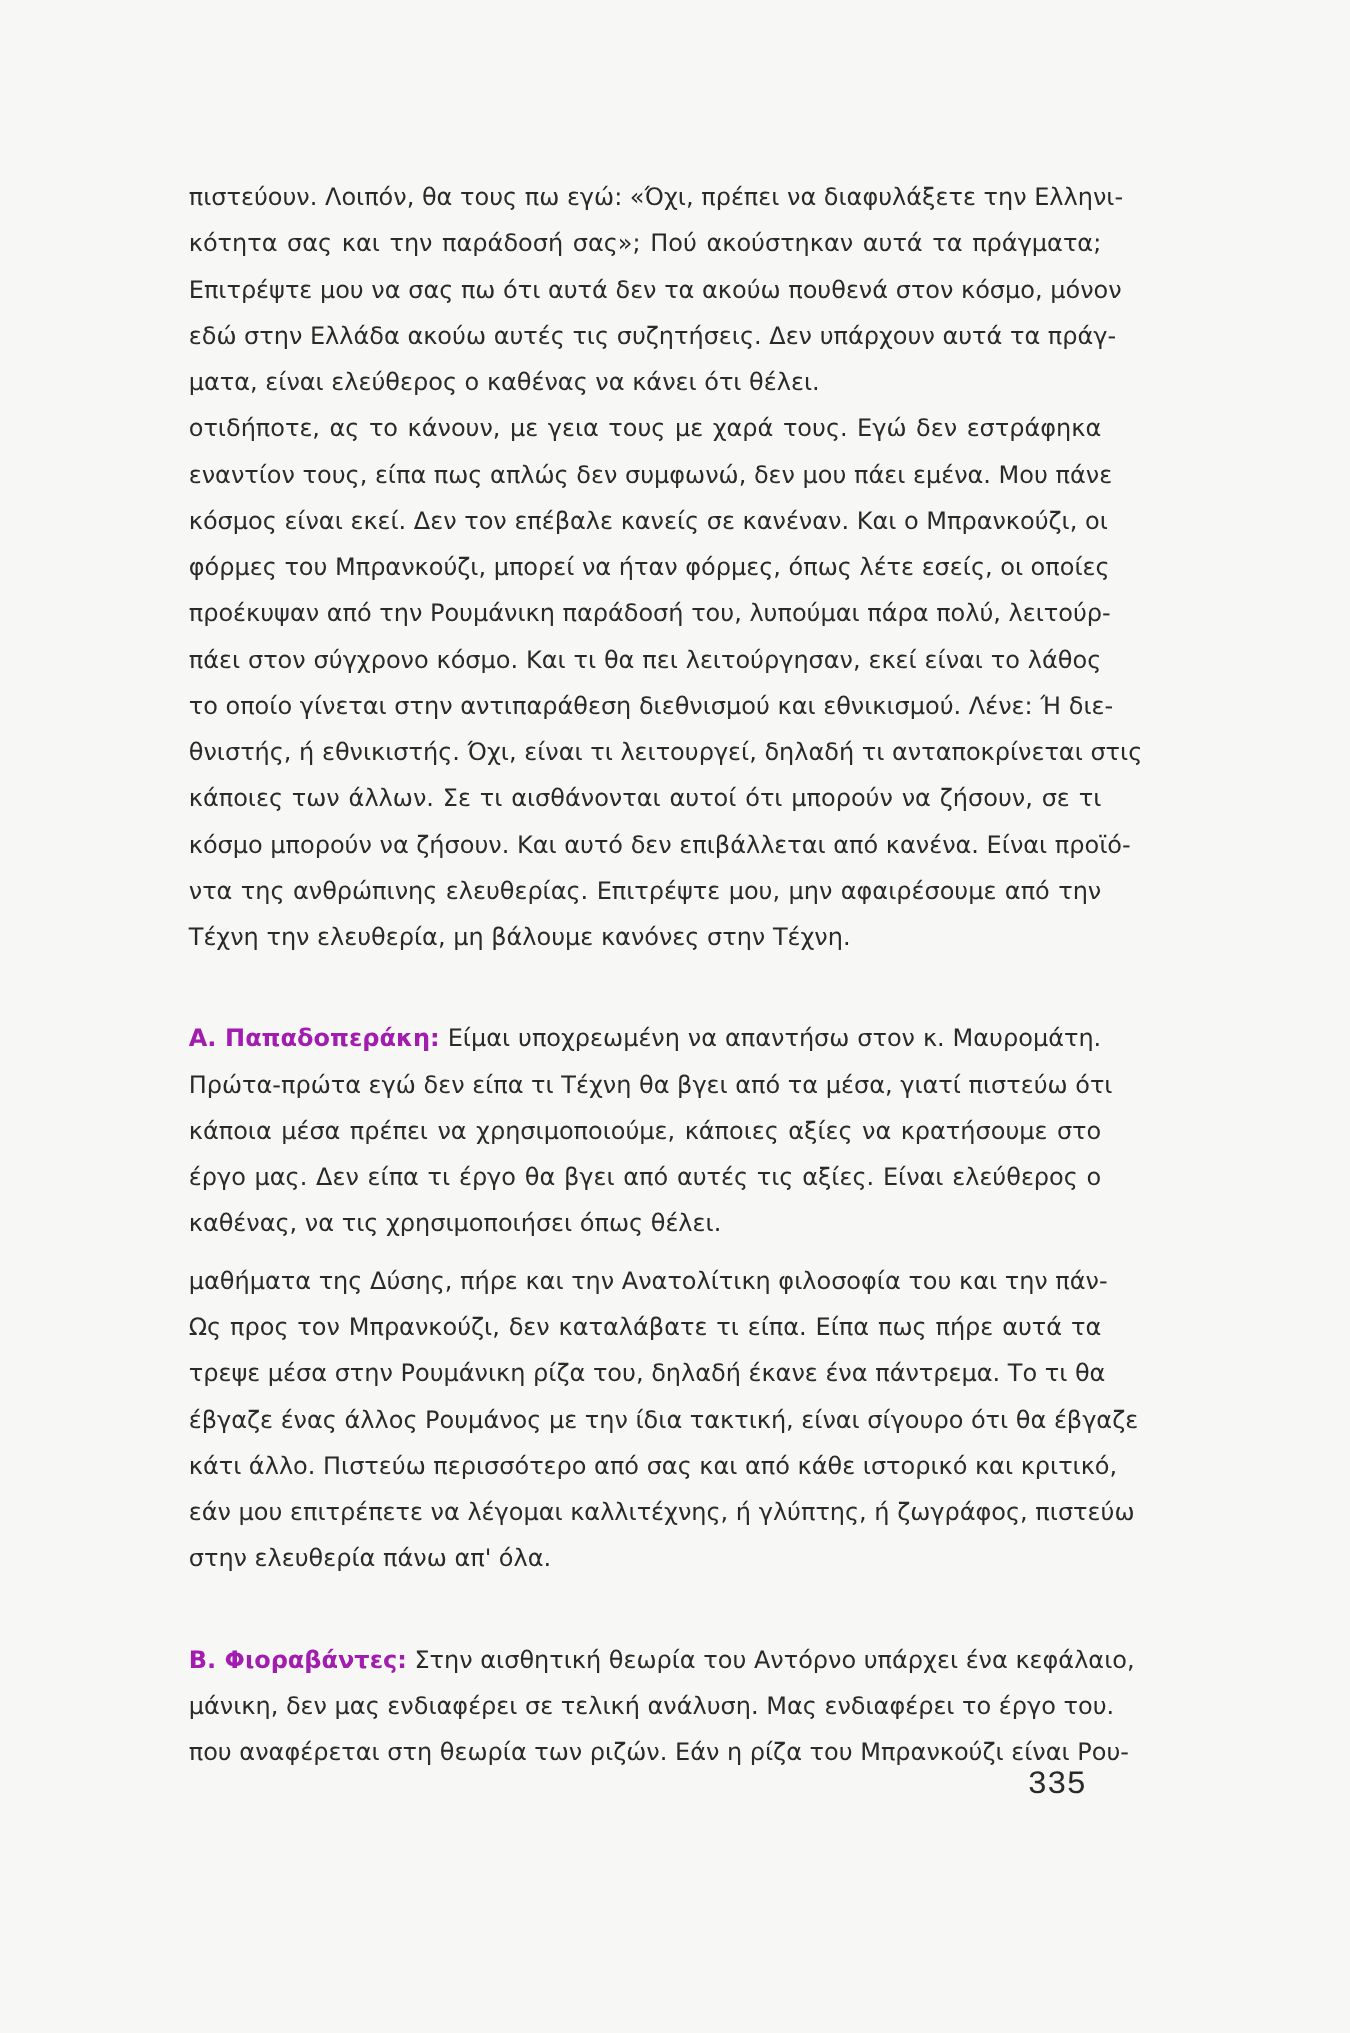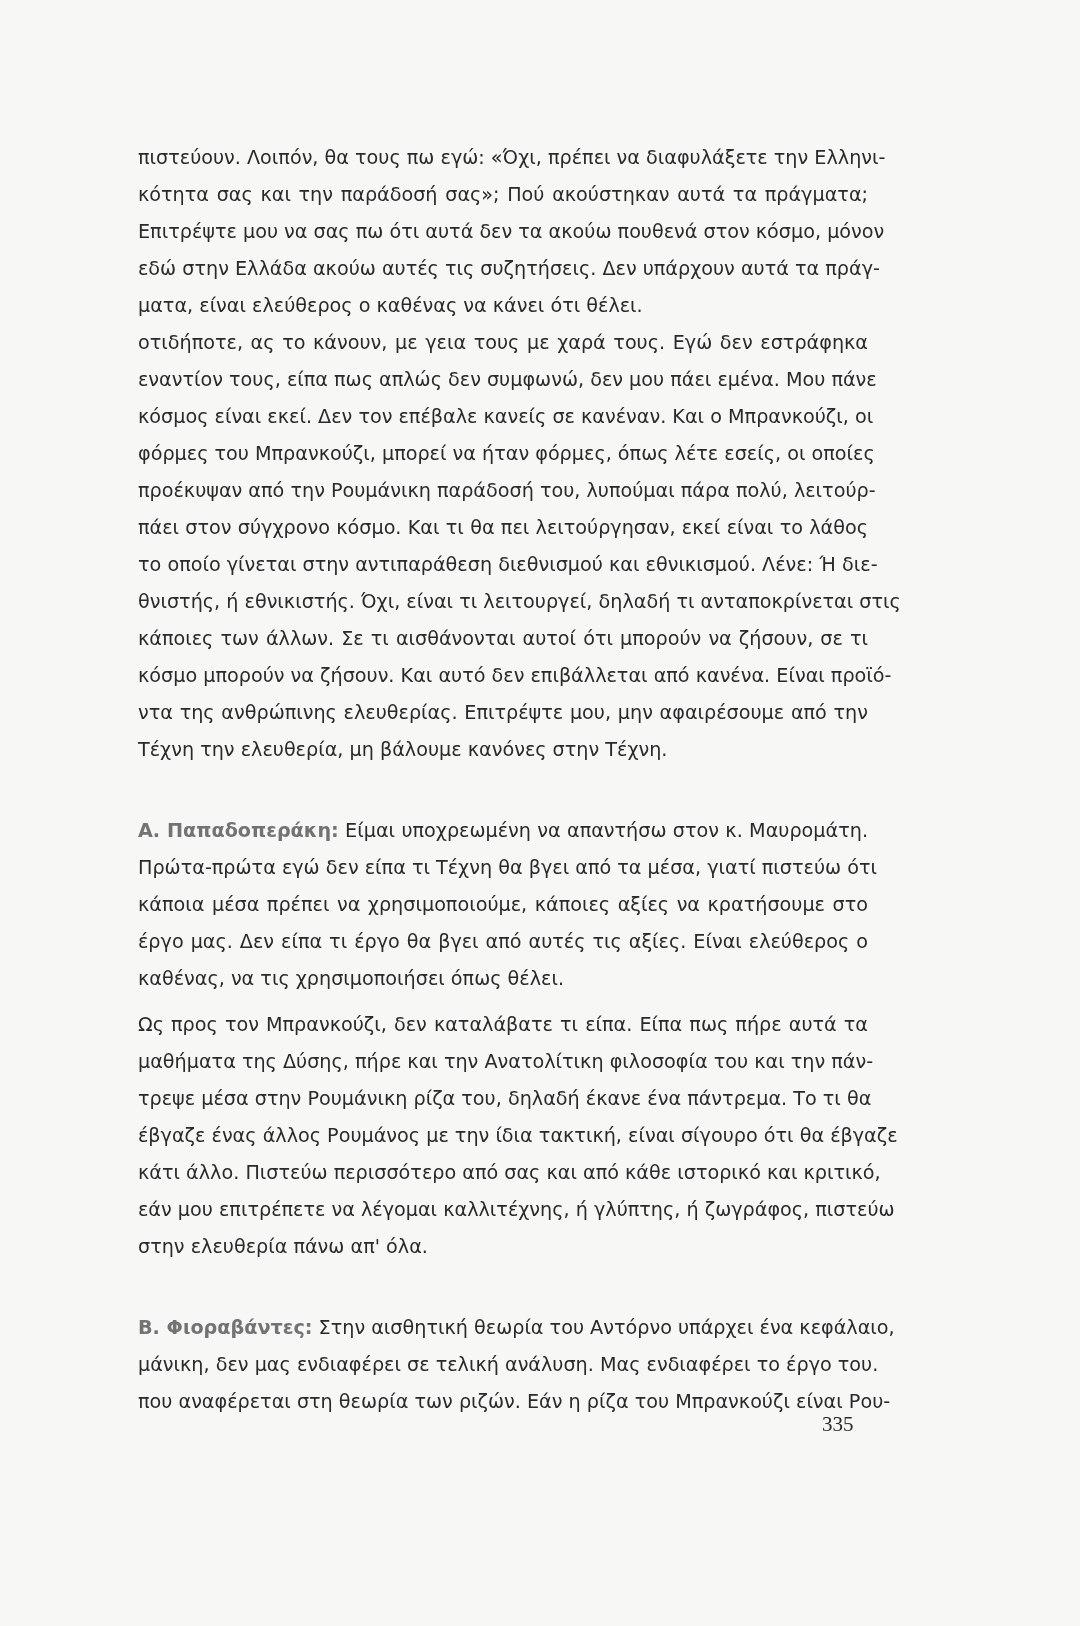--- a/index.html
+++ b/index.html
@@ -10,21 +10,21 @@
       width: 1080px;
       height: 1626px;
       background: #f7f7f5;
       position: relative;
       overflow: hidden;
       font-family: "DejaVu Sans", sans-serif;
       color: #2a2a2a;
     }
     .page {
       position: absolute;
-      left: 138px;
+      left: 151px;
       top: 139px;
       width: 730px;
     }
     .line {
       display: block;
       height: 37px;
       line-height: 37px;
       font-size: 19.2px;
       white-space: nowrap;
       text-align: justify;
@@ -35,28 +35,28 @@
       text-align-last: left;
     }
     .para-gap {
       height: 9px;
     }
     .speaker-gap {
       height: 44px;
     }
     .speaker {
       font-weight: bold;
-      color: #737373;
+      color: #a21caf;
     }
     .page-number {
       position: absolute;
       left: 822px;
       top: 1412px;
-      font-size: 21px;
-      font-family: Liberation Serif, serif;
+      font-size: 26px;
+      font-family: Liberation Mono, monospace;
       color: #2a2a2a;
     }
   </style>
 </head>
 <body>
 
 <div class="page">
 
   <div class="paragraph">
     <span class="line">πιστεύουν. Λοιπόν, θα τους πω εγώ: «Όχι, πρέπει να διαφυλάξετε την Ελληνι-</span>
@@ -83,22 +83,22 @@
 
   <div class="speaker-gap"></div>
 
   <div class="speech">
     <span class="line"><span class="speaker">Α. Παπαδοπεράκη:</span><span> Είμαι υποχρεωμένη να απαντήσω στον κ. Μαυρομάτη.</span></span>
     <span class="line">Πρώτα-πρώτα εγώ δεν είπα τι Τέχνη θα βγει από τα μέσα, γιατί πιστεύω ότι</span>
     <span class="line">κάποια μέσα πρέπει να χρησιμοποιούμε, κάποιες αξίες να κρατήσουμε στο</span>
     <span class="line">έργο μας. Δεν είπα τι έργο θα βγει από αυτές τις αξίες. Είναι ελεύθερος ο</span>
     <span class="line last">καθένας, να τις χρησιμοποιήσει όπως θέλει.</span>
     <div class="para-gap"></div>
+    <span class="line">μαθήματα της Δύσης, πήρε και την Ανατολίτικη φιλοσοφία του και την πάν-</span>
     <span class="line">Ως προς τον Μπρανκούζι, δεν καταλάβατε τι είπα. Είπα πως πήρε αυτά τα</span>
-    <span class="line">μαθήματα της Δύσης, πήρε και την Ανατολίτικη φιλοσοφία του και την πάν-</span>
     <span class="line">τρεψε μέσα στην Ρουμάνικη ρίζα του, δηλαδή έκανε ένα πάντρεμα. Το τι θα</span>
     <span class="line">έβγαζε ένας άλλος Ρουμάνος με την ίδια τακτική, είναι σίγουρο ότι θα έβγαζε</span>
     <span class="line">κάτι άλλο. Πιστεύω περισσότερο από σας και από κάθε ιστορικό και κριτικό,</span>
     <span class="line">εάν μου επιτρέπετε να λέγομαι καλλιτέχνης, ή γλύπτης, ή ζωγράφος, πιστεύω</span>
     <span class="line last">στην ελευθερία πάνω απ' όλα.</span>
   </div>
 
   <div class="speaker-gap"></div>
 
   <div class="speech">

